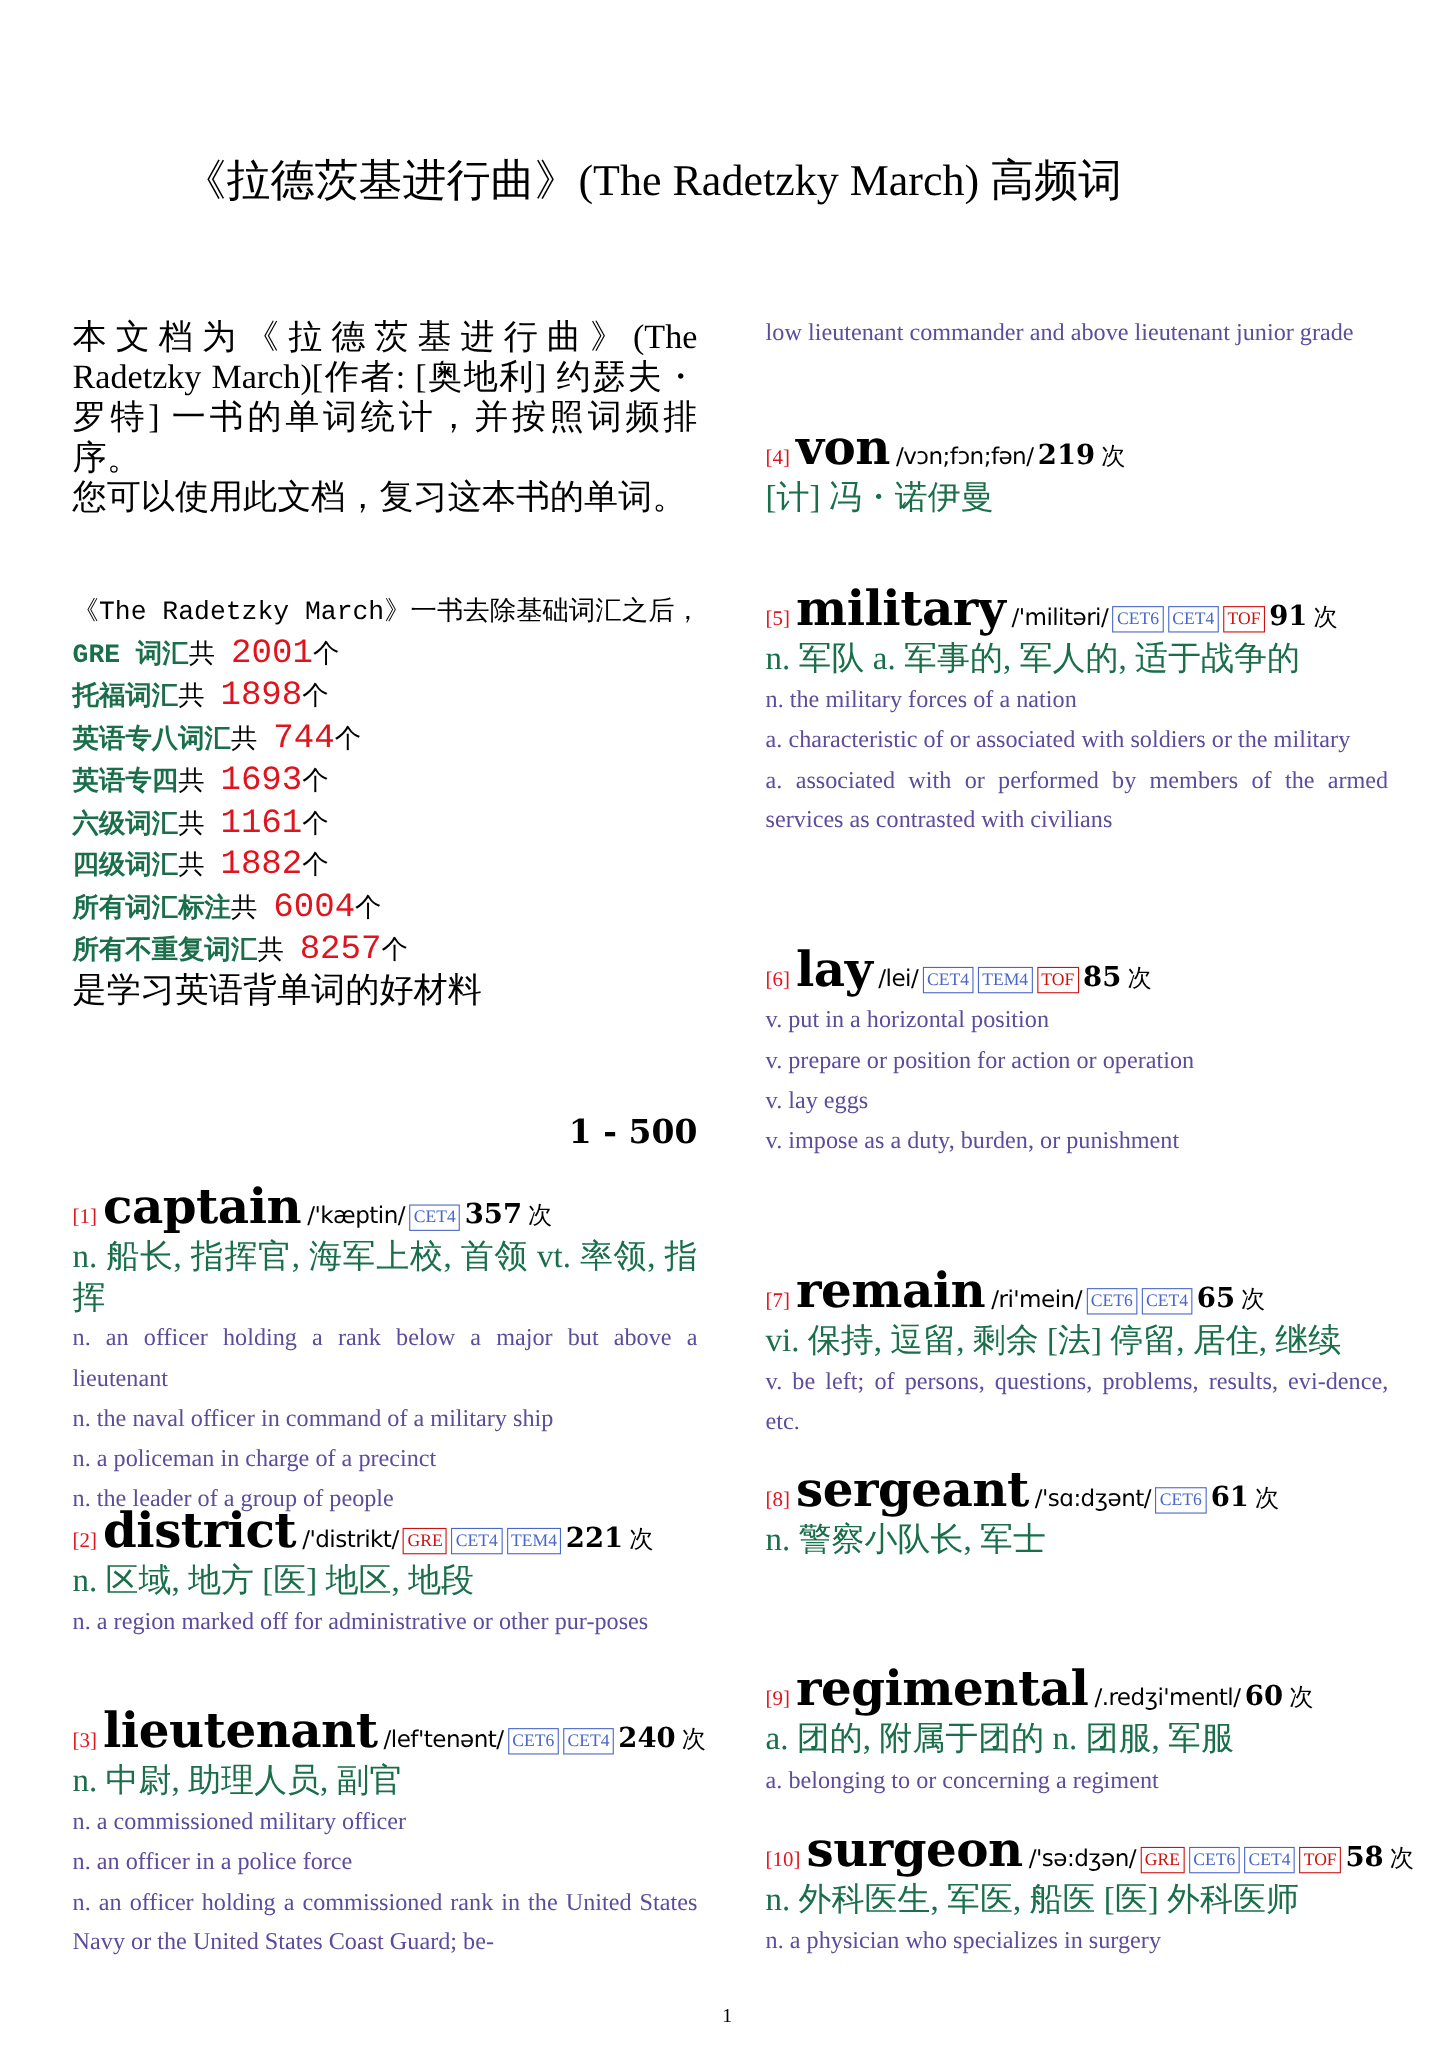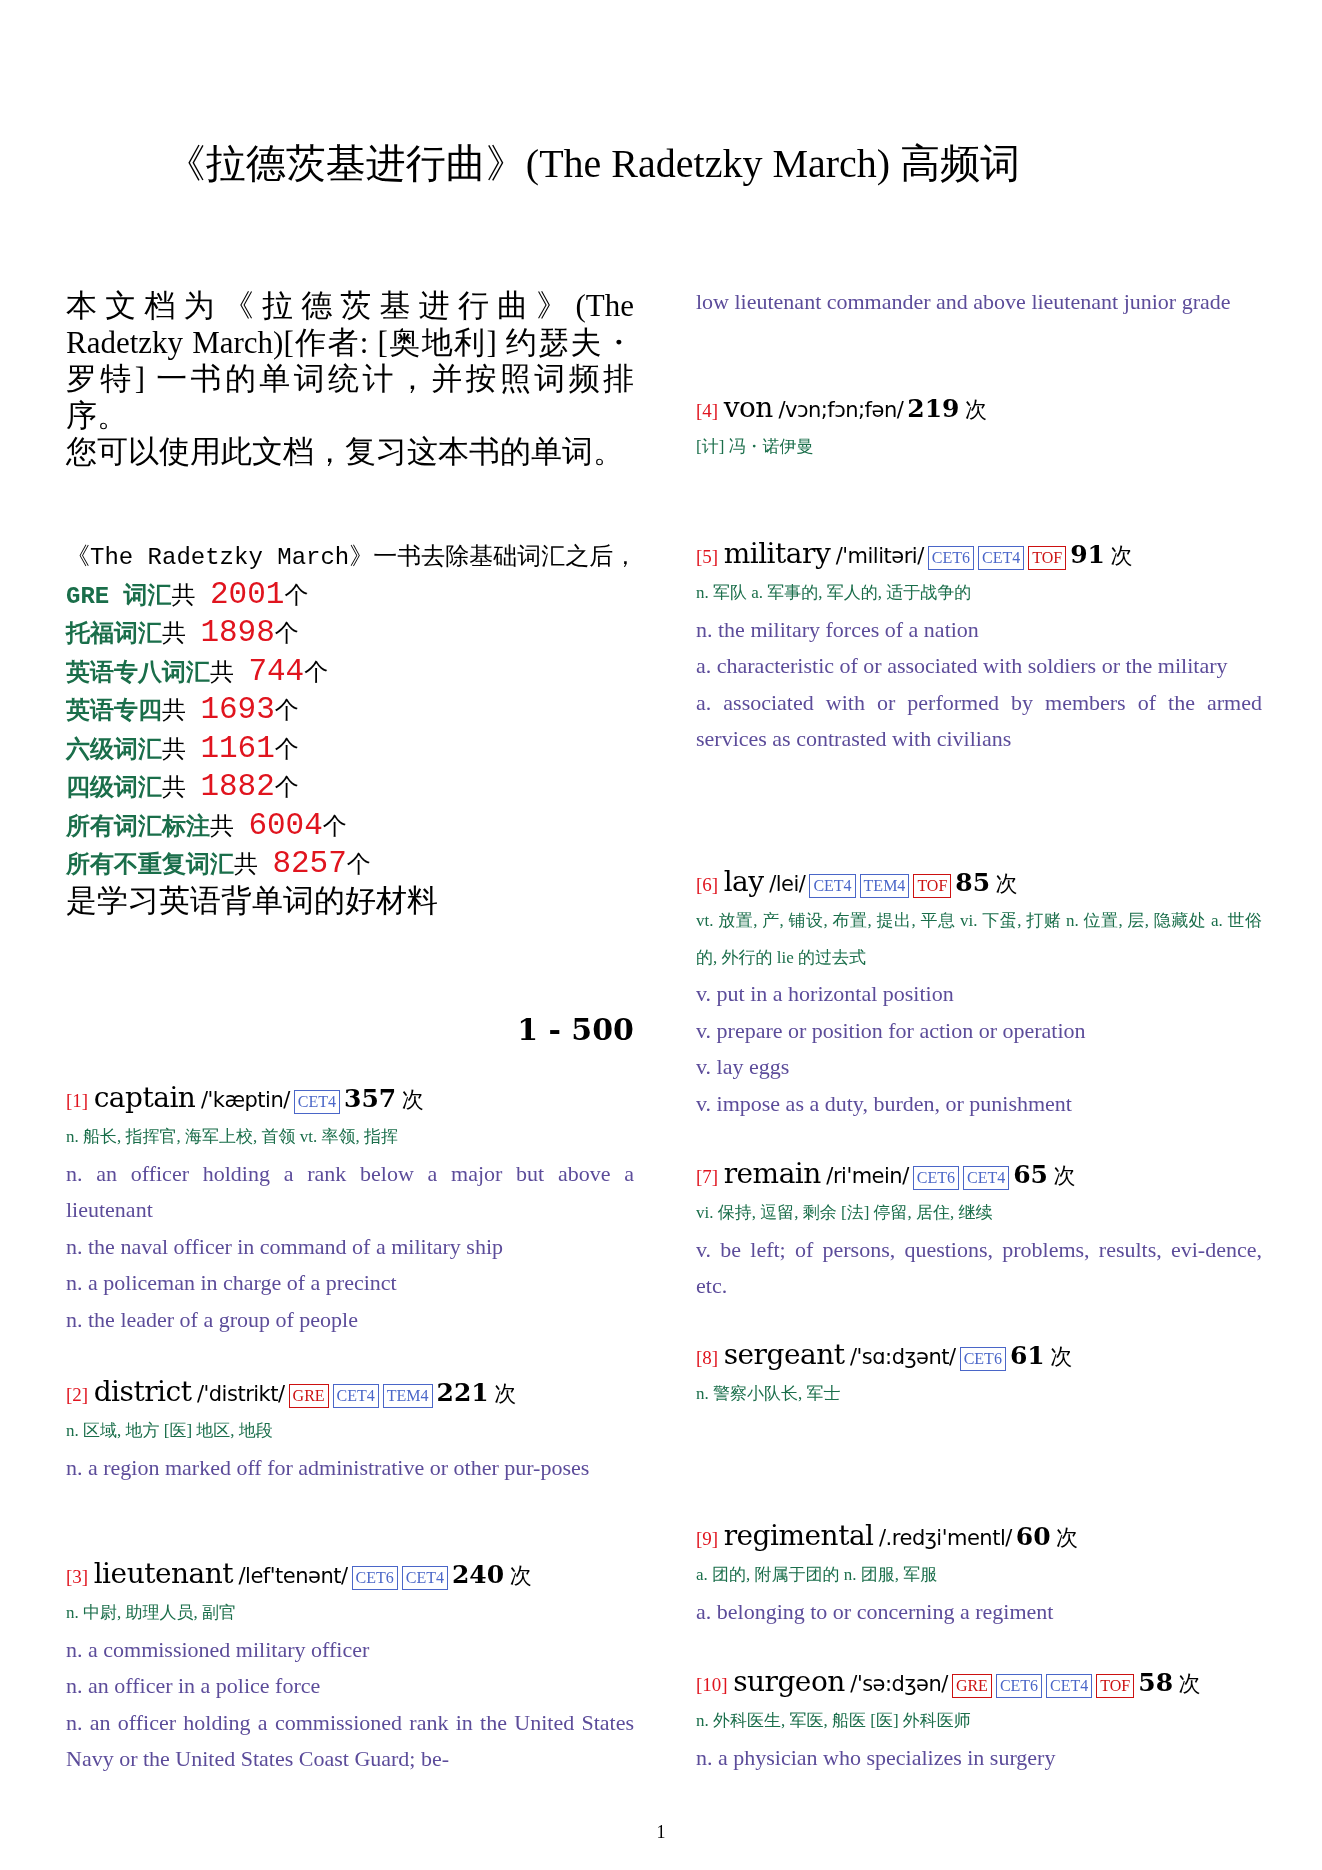--- a/index.html
+++ b/index.html
@@ -13,28 +13,28 @@
   .stats { position: absolute; top: 540px; left: 66px; width: 580px;
            font-family: Liberation Mono, monospace; font-size: 24px; line-height: 36.5px; }
   .stats .label { color: #1a6e4a; font-weight: bold; }
   .stats .num { color: #e0141e; font-size: 31px; }
   .stats .closing { font-size: 31px; }
   .range { position: absolute; top: 1012px; left: 66px; width: 568px; text-align: right;
            font-family: "DejaVu Serif", serif; font-weight: bold; font-size: 30px; }
   .entry { position: absolute; font-family: "Liberation Serif", "DejaVu Serif", serif; }
   .head { font-size: 22px; line-height: 36px; white-space: nowrap; }
   .idx { color: #e0141e; font-size: 19px; }
-  .word { font-family: "DejaVu Serif", serif; font-weight: normal; font-size: 28px; letter-spacing: -0.5px; }
+  .word { font-family: "DejaVu Serif", serif; font-weight: bold; font-size: 44px; letter-spacing: -0.5px; }
   .phon { font-family: "DejaVu Sans", "Liberation Sans", sans-serif; font-size: 21px; letter-spacing: -0.5px; }
   .tag { display: inline-block; border: 1.5px solid #4a66c8; color: #4a66c8; font-size: 16px;
          line-height: 22px; padding: 0 3px; margin-left: 4px; vertical-align: middle; }
   .tag.red { border-color: #cc1111; color: #cc1111; }
   .count { font-family: "DejaVu Serif", serif; font-weight: bold; font-size: 25px; margin-left: 4px; }
   .ci { font-size: 22px; }
-  .cn { color: #1a6e4a; font-size: 17px; line-height: 36.5px; text-align: justify; }
+  .cn { color: #1a6e4a; font-size: 30px; line-height: 36.5px; text-align: justify; }
   .en { color: #5c4c9a; font-size: 22px; line-height: 36.5px; text-align: justify; }
   .pagenum { position: absolute; top: 1822px; left: 0; width: 1322px; text-align: center;
              font-family: "Liberation Serif", serif; font-size: 18px; }
 </style>
 </head>
 <body>
 
 <div class="title">《拉德茨基进行曲》(The Radetzky March) 高频词</div>
 
 <div class="intro">
@@ -87,21 +87,20 @@
     </div>
     <div class="entry" style="left: 696px; top: 536px; width: 566px;">
       <div class="head"><span class="idx">[5]</span> <span class="word">military</span> <span class="phon">/'militəri/</span><span class="tag">CET6</span><span class="tag">CET4</span><span class="tag red">TOF</span><span class="count">91</span> <span class="ci">次</span></div>
       <div class="cn">n. 军队 a. 军事的, 军人的, 适于战争的</div>
       <div class="en">n. the military forces of a nation</div>
       <div class="en">a. characteristic of or associated with soldiers or the military</div>
       <div class="en">a. associated with or performed by members of the armed services as contrasted with civilians</div>
     </div>
     <div class="entry" style="left: 696px; top: 864px; width: 566px;">
       <div class="head"><span class="idx">[6]</span> <span class="word">lay</span> <span class="phon">/lei/</span><span class="tag">CET4</span><span class="tag">TEM4</span><span class="tag red">TOF</span><span class="count">85</span> <span class="ci">次</span></div>
-      <div class="cn">vt. 放置, 产, 铺设, 布置, 提出, 平息 vi. 下蛋, 打赌 n. 位置, 层, 隐藏处 a. 世俗的, 外行的 lie 的过去式</div>
       <div class="en">v. put in a horizontal position</div>
       <div class="en">v. prepare or position for action or operation</div>
       <div class="en">v. lay eggs</div>
       <div class="en">v. impose as a duty, burden, or punishment</div>
     </div>
     <div class="entry" style="left: 696px; top: 1156px; width: 566px;">
       <div class="head"><span class="idx">[7]</span> <span class="word">remain</span> <span class="phon">/ri'mein/</span><span class="tag">CET6</span><span class="tag">CET4</span><span class="count">65</span> <span class="ci">次</span></div>
       <div class="cn">vi. 保持, 逗留, 剩余 [法] 停留, 居住, 继续</div>
       <div class="en">v. be left; of persons, questions, problems, results, evi-dence, etc.</div>
     </div>

